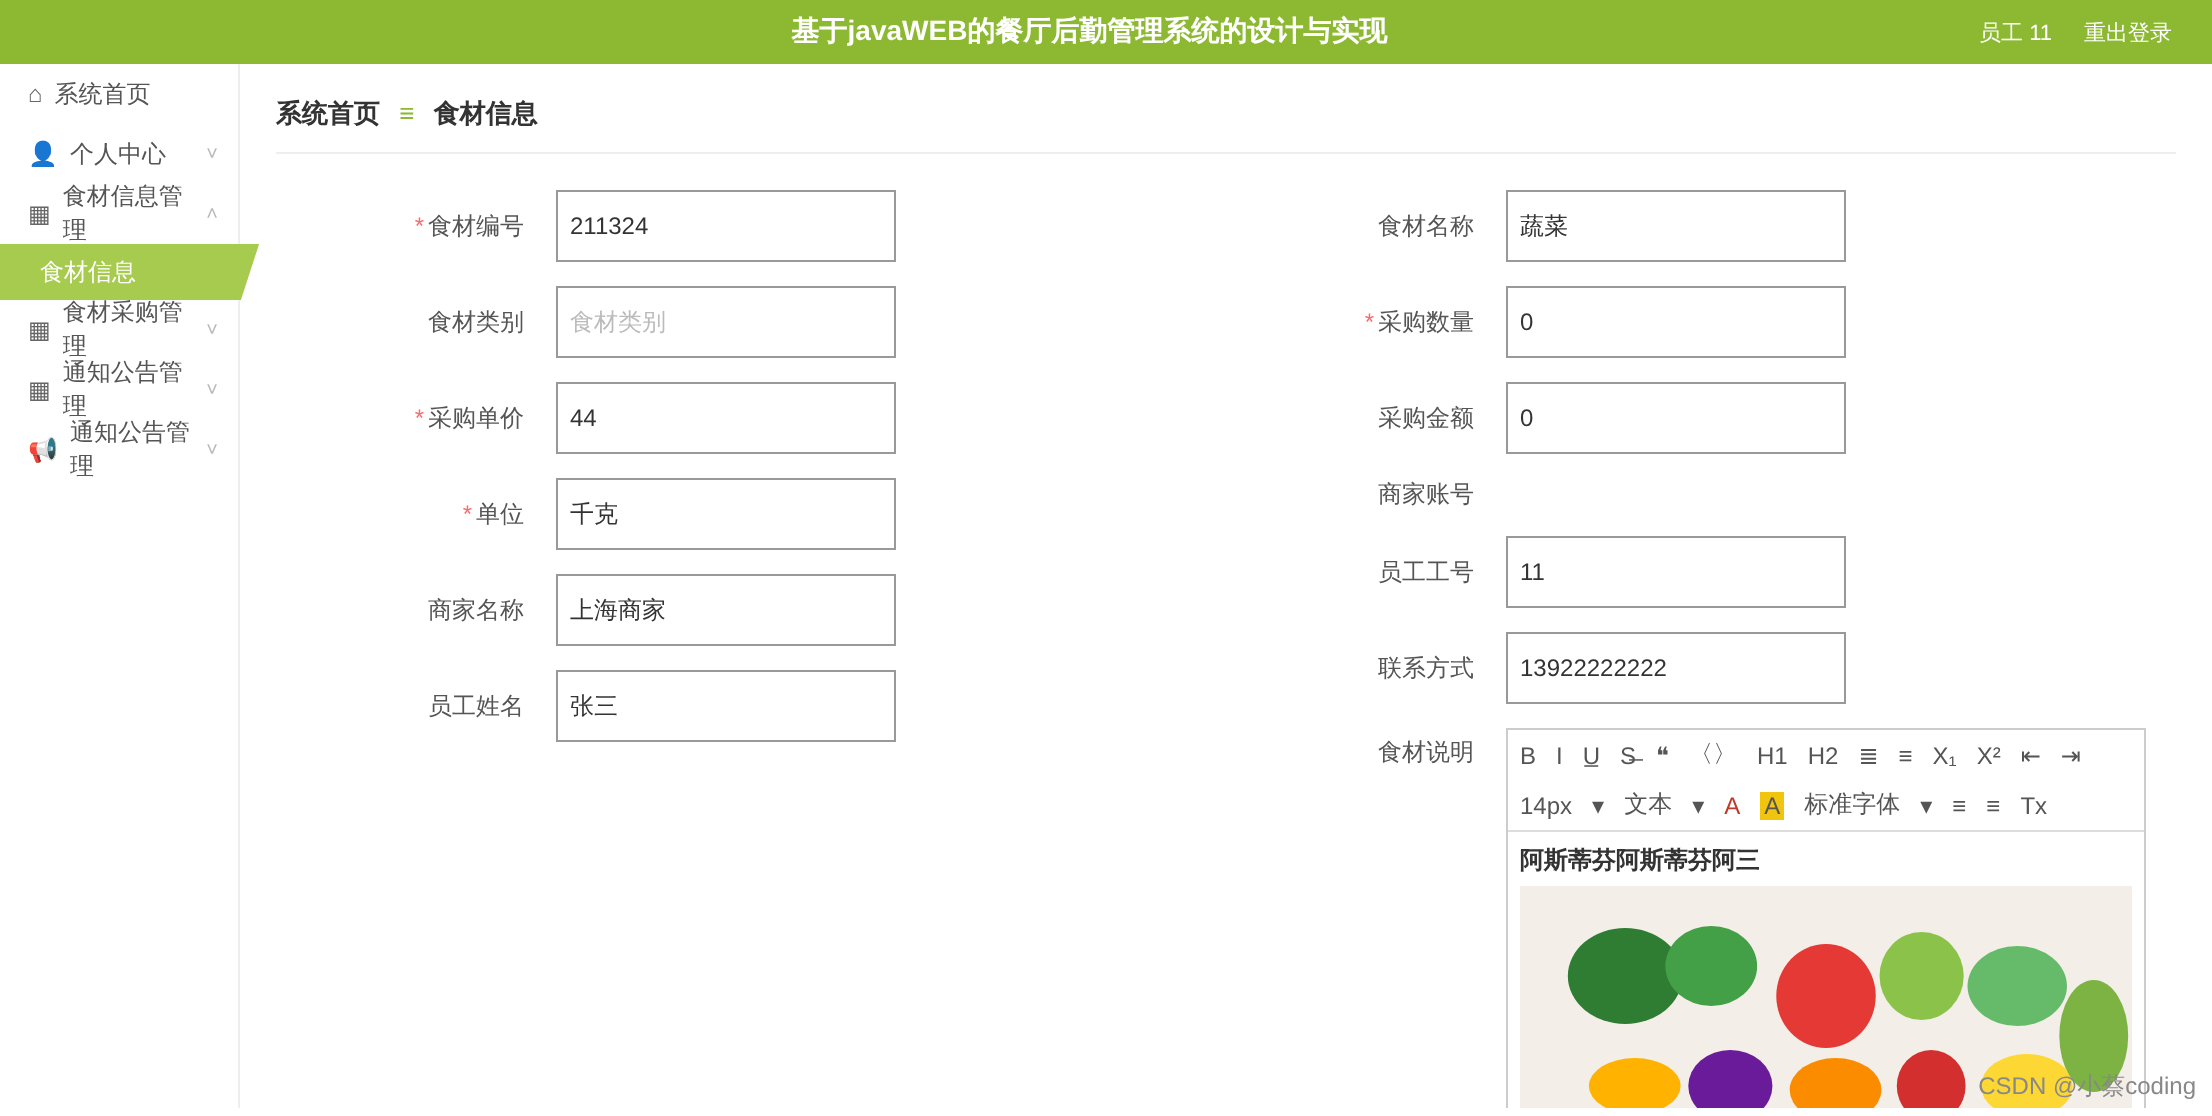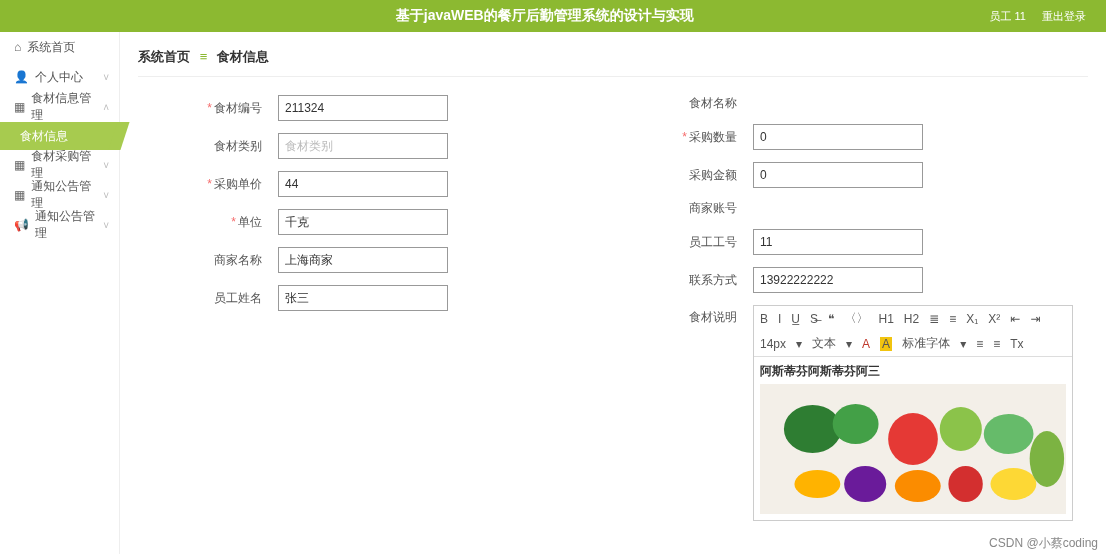--- a/index.html
+++ b/index.html
@@ -24,21 +24,21 @@
     .content { flex: 1; padding: 10px 18px 0 18px; overflow: hidden; }
     .breadcrumb { font-size: 13px; color: #333; padding: 6px 0 10px 0; font-weight: bold; }
     .breadcrumb .sep { color: #8cb931; margin: 0 6px; }
     .breadcrumb-underline { border-bottom: 1px solid #eee; margin-bottom: 18px; }
     
     .form-area { display: flex; }
     .form-col { flex: 1; }
     .form-row { display: flex; align-items: center; margin-bottom: 12px; }
     .form-label { width: 140px; text-align: right; padding-right: 16px; font-size: 12px; color: #555; }
     .form-label .req { color: #f56c6c; margin-right: 2px; }
-    .form-input { width: 170px; height: 26px; border: 1px solid #999; padding: 0 6px; font-size: 12px; color: #333; outline: none; background:#fff; }
+    .form-input { width: 170px; height: 36px; border: 1px solid #999; padding: 0 6px; font-size: 12px; color: #333; outline: none; background:#fff; }
     .form-input::placeholder { color: #bbb; }
     
     .editor-row { display: flex; margin-top: 4px; }
     .editor-label { width: 140px; text-align: right; padding-right: 16px; font-size: 12px; color: #555; padding-top: 4px; }
     .editor-box { width: 320px; border: 1px solid #ccc; }
     .editor-toolbar { border-bottom: 1px solid #ddd; padding: 4px 6px; font-size: 12px; color: #555; display:flex; flex-wrap:wrap; align-items:center; gap:8px 10px; }
     .editor-toolbar .tb-item { cursor: pointer; white-space:nowrap; }
     .editor-toolbar .tb-row { display:flex; align-items:center; gap:10px; width:100%; }
     .editor-body { padding: 6px; font-size: 12px; min-height: 160px; font-weight: bold; }
     .editor-body .etext { margin-bottom: 4px; }
@@ -129,20 +129,21 @@
         </div>
         <div class="form-row">
           <div class="form-label"><span>员工姓名</span></div>
           <input class="form-input" value="张三" style="">
         </div>
       </div>
 
       <div class="form-col">
         <div class="form-row">
           <div class="form-label"><span>食材名称</span></div>
+          <input class="form-input" value="蔬菜" style="">
         </div>
         <div class="form-row">
           <div class="form-label"><span class="req">*</span><span>采购数量</span></div>
           <input class="form-input" value="0" style="">
         </div>
         <div class="form-row">
           <div class="form-label"><span>采购金额</span></div>
           <input class="form-input" value="0" style="">
         </div>
         <div class="form-row">

